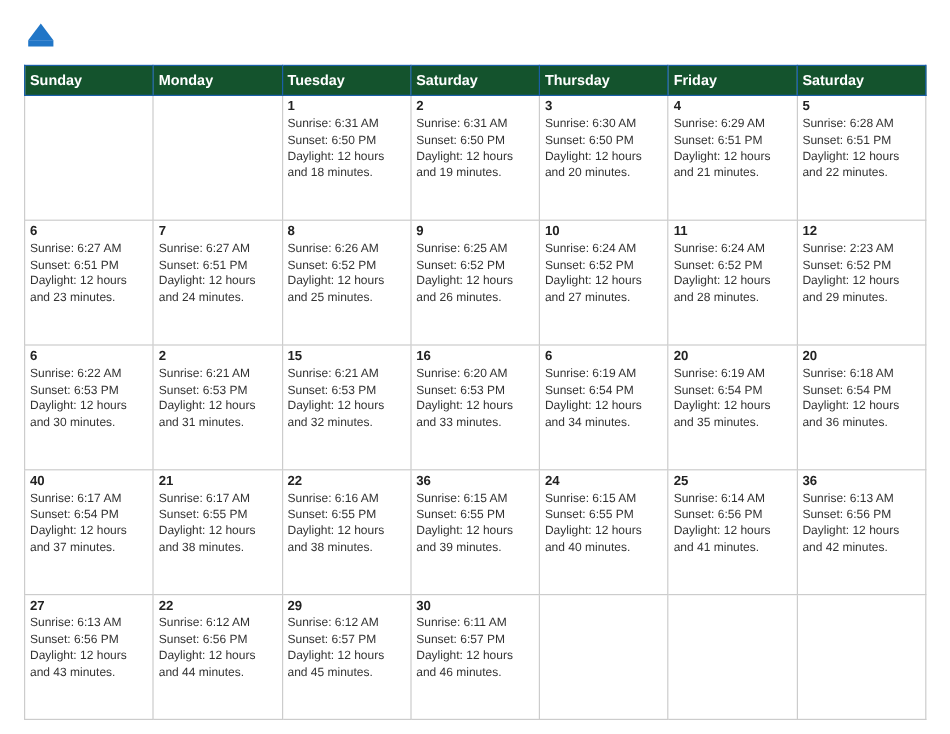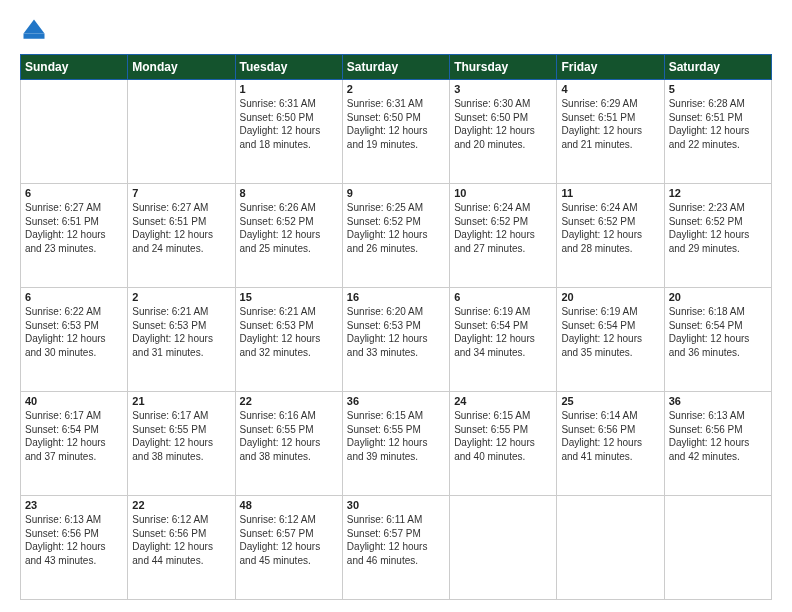--- a/index.html
+++ b/index.html
@@ -340,37 +340,37 @@
             <span class="day-num">36</span>
             <div class="day-info">
               <div>Sunrise: 6:13 AM</div>
               <div>Sunset: 6:56 PM</div>
               <div>Daylight: 12 hours<br>and 42 minutes.</div>
             </div>
           </td>
         </tr>
         <tr>
           <td>
-            <span class="day-num">23</span>
+            <span class="day-num">27</span>
             <div class="day-info">
               <div>Sunrise: 6:13 AM</div>
               <div>Sunset: 6:56 PM</div>
               <div>Daylight: 12 hours<br>and 43 minutes.</div>
             </div>
           </td>
           <td>
             <span class="day-num">22</span>
             <div class="day-info">
               <div>Sunrise: 6:12 AM</div>
               <div>Sunset: 6:56 PM</div>
               <div>Daylight: 12 hours<br>and 44 minutes.</div>
             </div>
           </td>
           <td>
-            <span class="day-num">48</span>
+            <span class="day-num">29</span>
             <div class="day-info">
               <div>Sunrise: 6:12 AM</div>
               <div>Sunset: 6:57 PM</div>
               <div>Daylight: 12 hours<br>and 45 minutes.</div>
             </div>
           </td>
           <td>
             <span class="day-num">30</span>
             <div class="day-info">
               <div>Sunrise: 6:11 AM</div>

